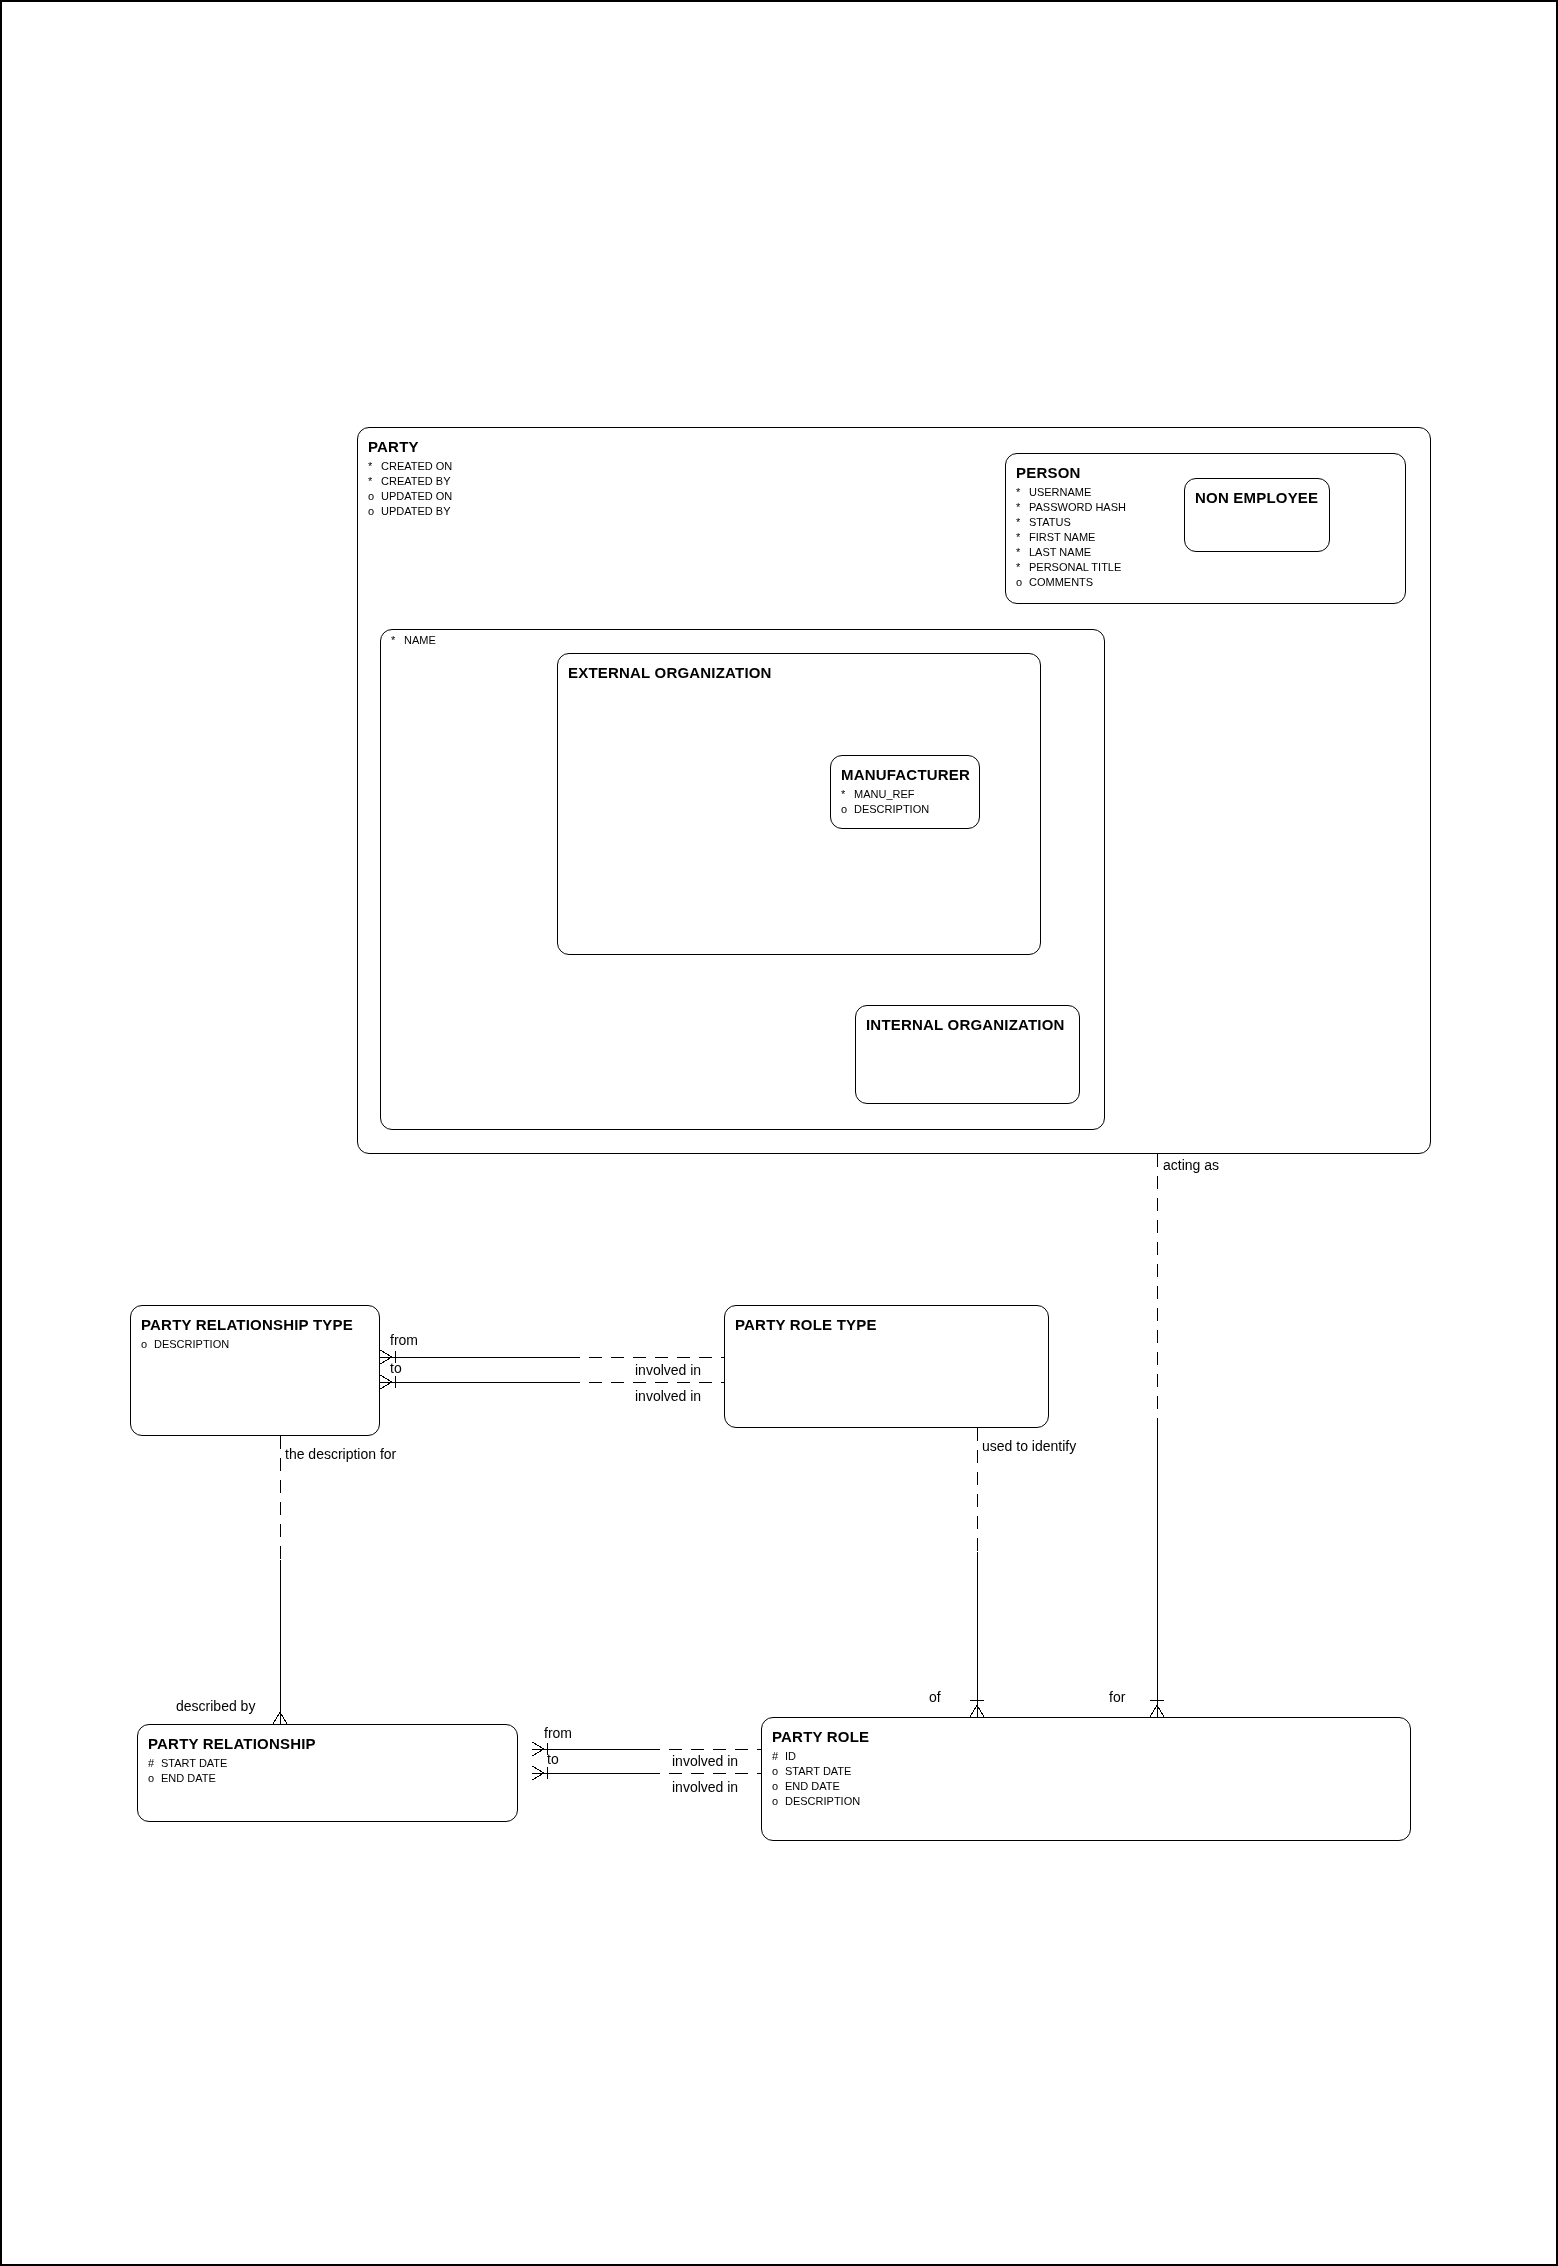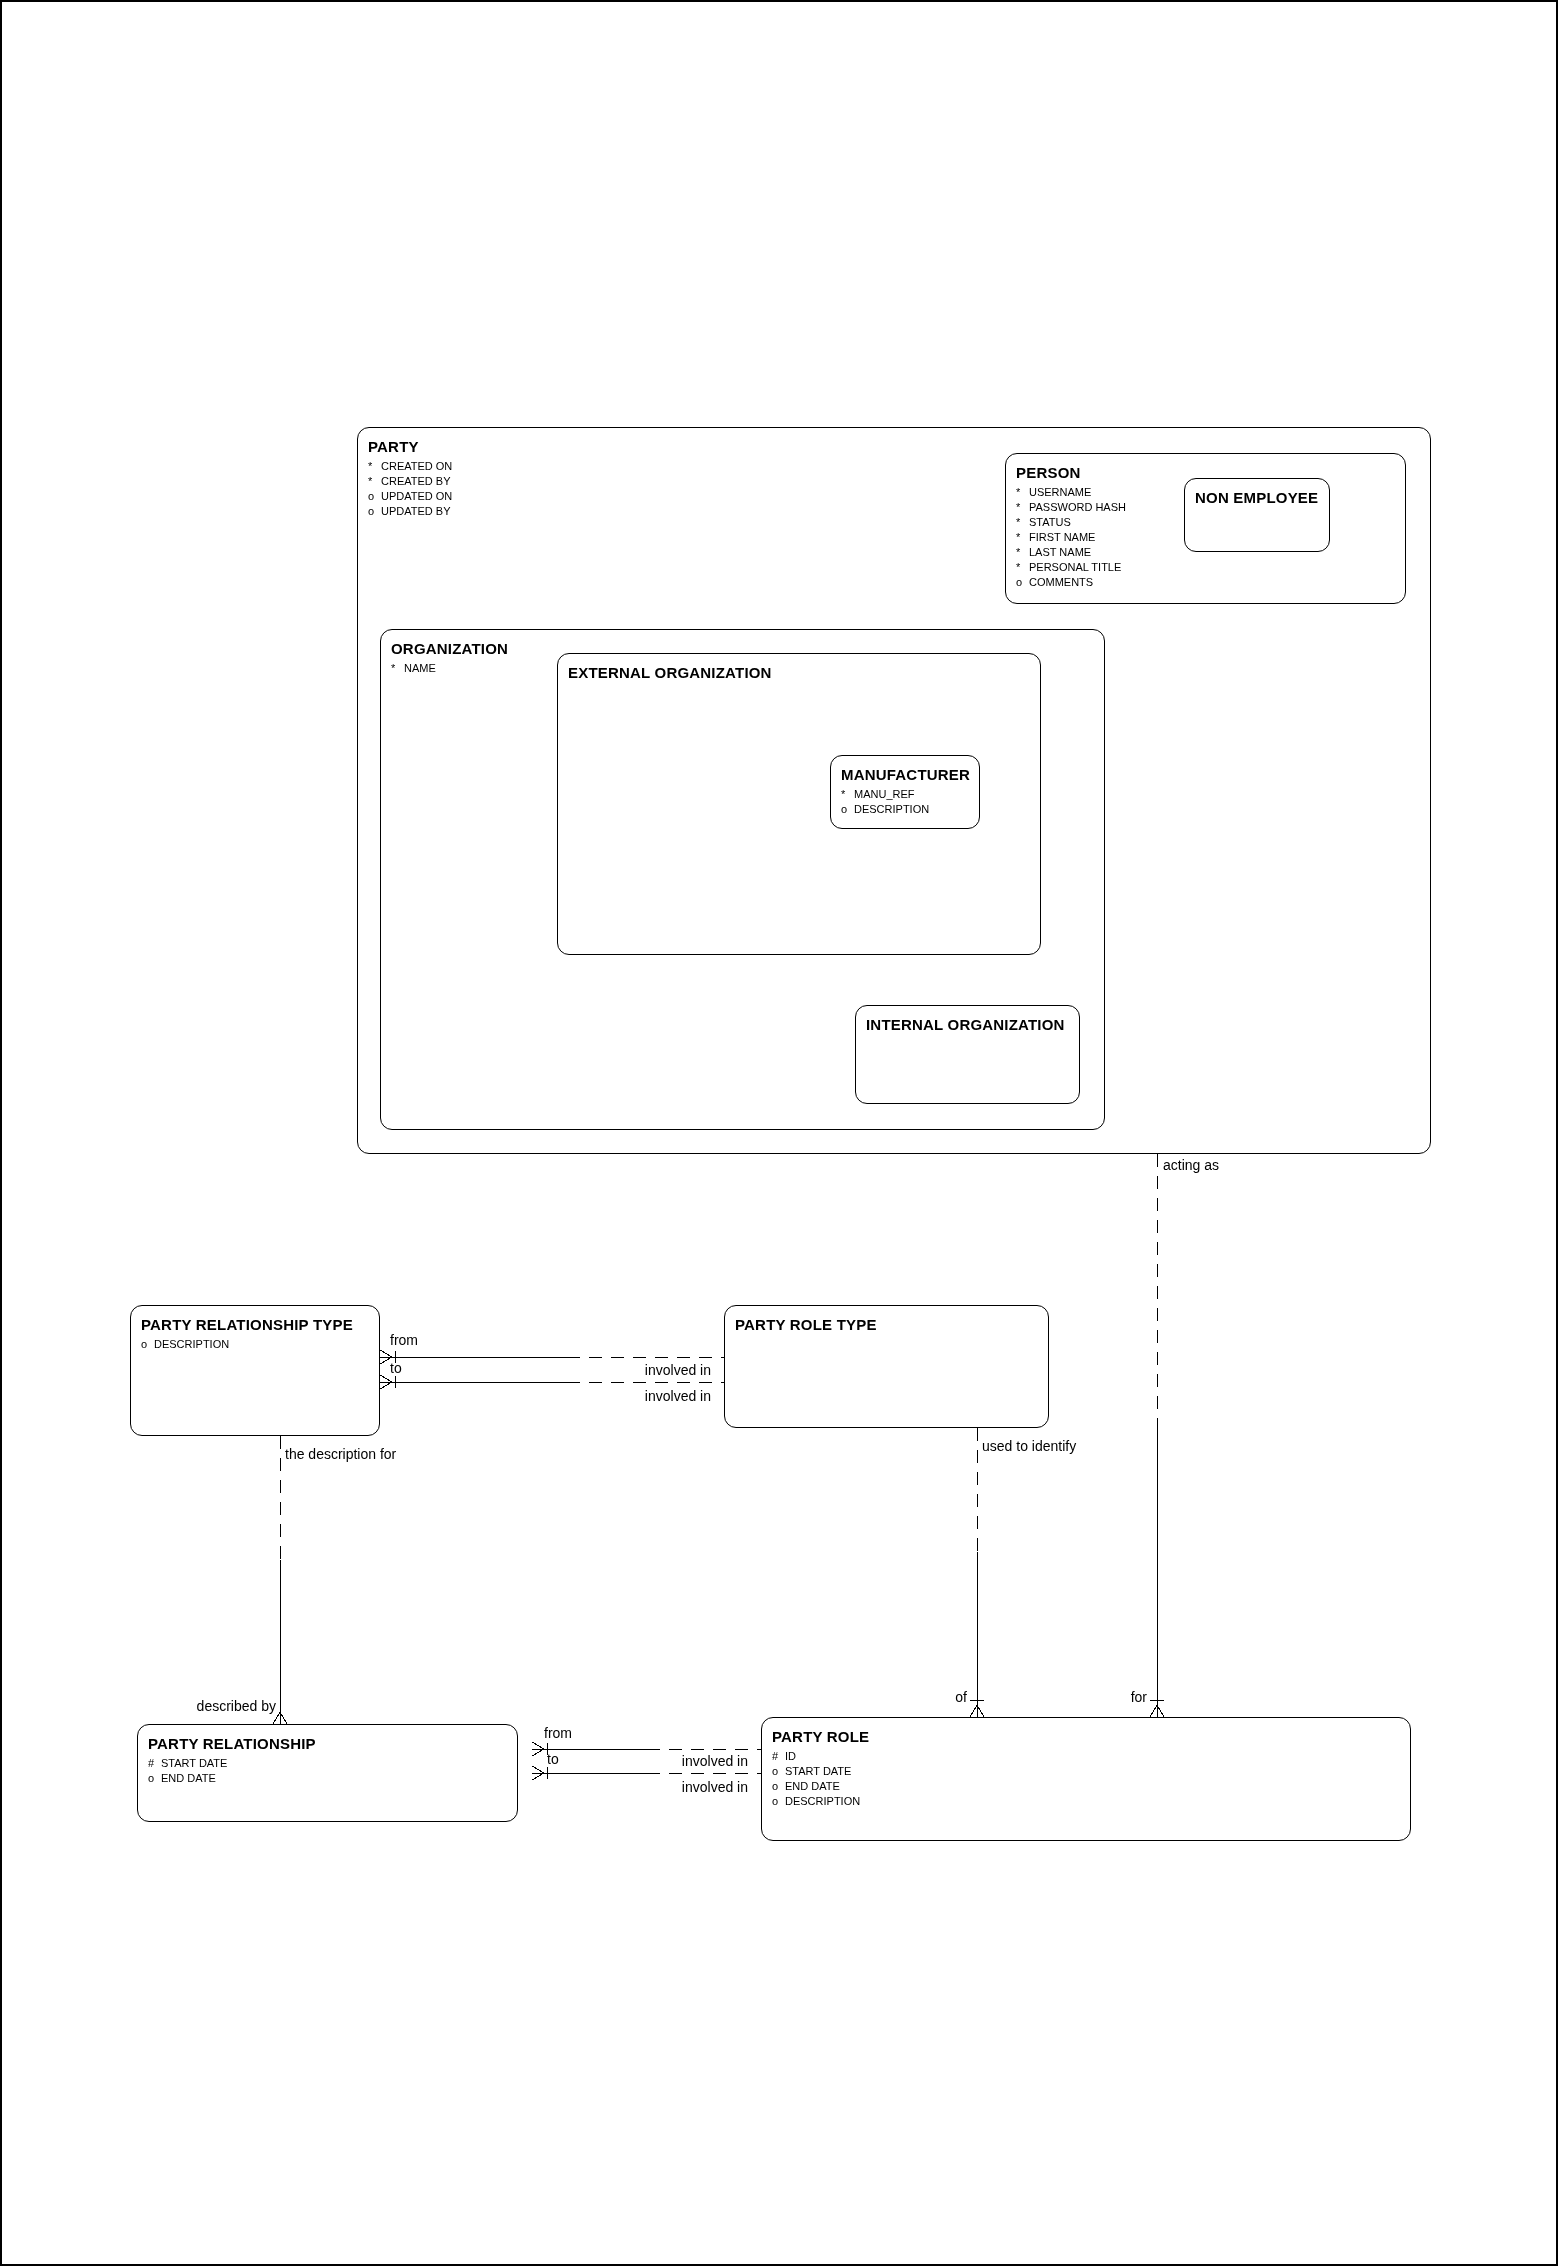--- a/index.html
+++ b/index.html
@@ -38,21 +38,21 @@
   .entity .attr .m{ display:inline-block; width:13px; }
   svg.links{ position:absolute; left:0; top:0; pointer-events:none; }
   svg.links path{ stroke:var(--line); stroke-width:1; fill:none; shape-rendering:crispEdges; }
   svg.links path.dashed{ stroke-dasharray:13 9; }
   .rel-label{
     position:absolute;
     font-size:14px;
     line-height:15px;
     white-space:nowrap;
   }
-  .rel-label.r{ text-align:right; }
+  .rel-label.r{ }
 </style>
 </head>
 <body>
 
 <div id="page">
 
   <div class="entity" style="left:355px;top:425px;width:1074px;height:727px">
     <div class="title">PARTY</div>
     <div class="attrs">
       <div class="attr"><span class="m">*</span><span>CREATED ON</span></div>
@@ -73,21 +73,20 @@
       <div class="attr"><span class="m">*</span><span>PERSONAL TITLE</span></div>
       <div class="attr"><span class="m">o</span><span>COMMENTS</span></div>
     </div>
   </div>
 
   <div class="entity" style="left:1182px;top:476px;width:146px;height:74px">
     <div class="title">NON EMPLOYEE</div>
   </div>
 
   <div class="entity" style="left:378px;top:627px;width:725px;height:501px">
-    <div class="title">ORGANIZATION</div>
     <div class="attrs">
       <div class="attr"><span class="m">*</span><span>NAME</span></div>
     </div>
   </div>
 
   <div class="entity" style="left:555px;top:651px;width:484px;height:302px">
     <div class="title">EXTERNAL ORGANIZATION</div>
   </div>
 
   <div class="entity" style="left:828px;top:753px;width:150px;height:74px">

